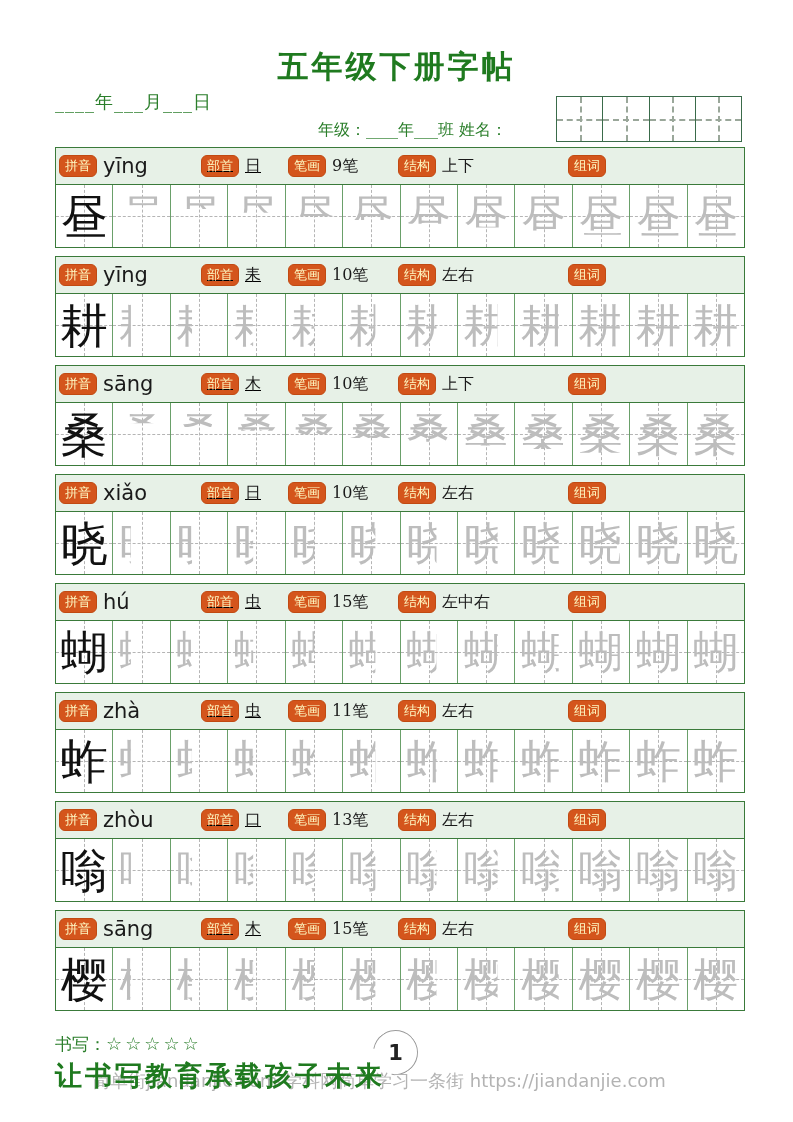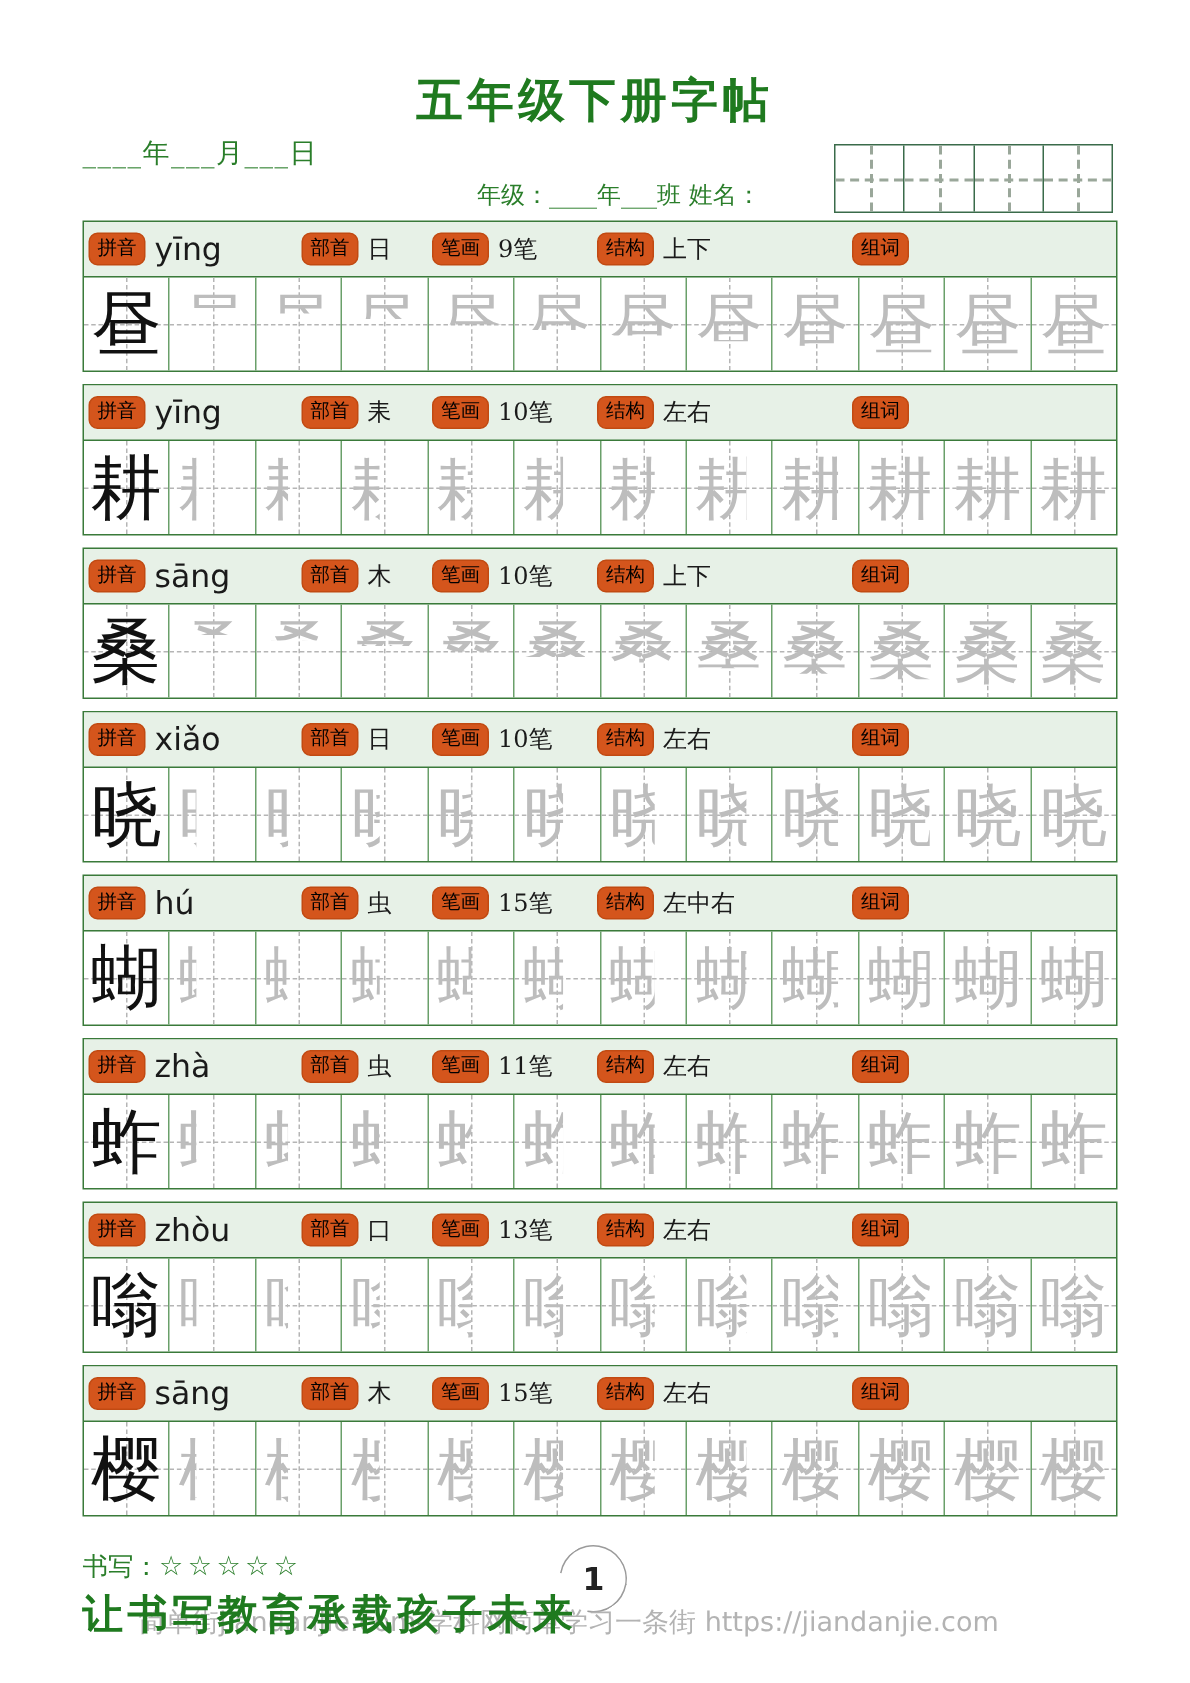--- a/index.html
+++ b/index.html
@@ -17,22 +17,22 @@
   .name-cell{flex:1;position:relative;border-left:1.5px solid #3a6b4a;}
   .name-cell:first-child{border-left:none;}
   .name-cell::before{content:'';position:absolute;left:0;right:0;top:50%;border-top:2px dashed #9aa79a;}
   .name-cell::after{content:'';position:absolute;top:0;bottom:0;left:50%;border-left:2px dashed #9aa79a;}
 
   
   .rows{position:absolute;top:147px;left:55px;width:690px;display:flex;flex-direction:column;gap:8px;}
   .row-block{border:1.5px solid #3a7a3a;box-sizing:border-box;background:#fff;}
   .row-head{height:36px;background:#e7f1e7;border-bottom:1.5px solid #3a7a3a;position:relative;}
   .group{position:absolute;top:0;height:36px;display:flex;align-items:center;gap:6px;}
-  .g-pinyin{left:3px;} .g-radical{left:145px;} .g-strokes{left:232px;} .g-structure{left:342px;} .g-words{left:512px;}
-  .badge{background:#d4551c;border:1px solid #c14a12;color:#000000;border-radius:6px;
+  .g-pinyin{left:3px;} .g-radical{left:145px;text-decoration:underline;} .g-strokes{left:232px;} .g-structure{left:342px;} .g-words{left:512px;}
+  .badge{background:#d4551c;border:1px solid #c14a12;color:#fef9c3;border-radius:6px;
     font-size:13px;padding:2px 5px;line-height:16px;font-family:"DejaVu Serif",serif;white-space:nowrap;}
   .val{color:#1a1a1a;font-size:16px;font-family:"DejaVu Serif",serif;white-space:nowrap;}
   .pinyin-val{font-size:21px;font-family:"DejaVu Sans",sans-serif;}
 
   .row-cells{height:62px;display:flex;}
   .cell{flex:1;position:relative;border-left:1px solid #6aa06a;display:flex;align-items:center;justify-content:center;}
   .cell:first-child{border-left:none;}
   .cell::before{content:'';position:absolute;left:0;right:0;top:50%;border-top:1px dashed #b5b5b5;}
   .cell::after{content:'';position:absolute;top:0;bottom:0;left:50%;border-left:1px dashed #b5b5b5;}
   .ch{position:relative;z-index:1;font-family:"DejaVu Serif",serif;line-height:1;}

